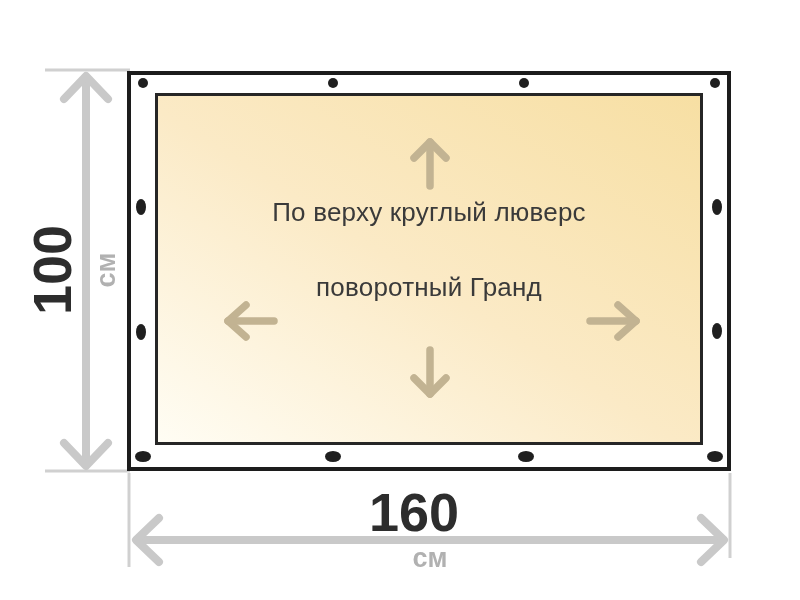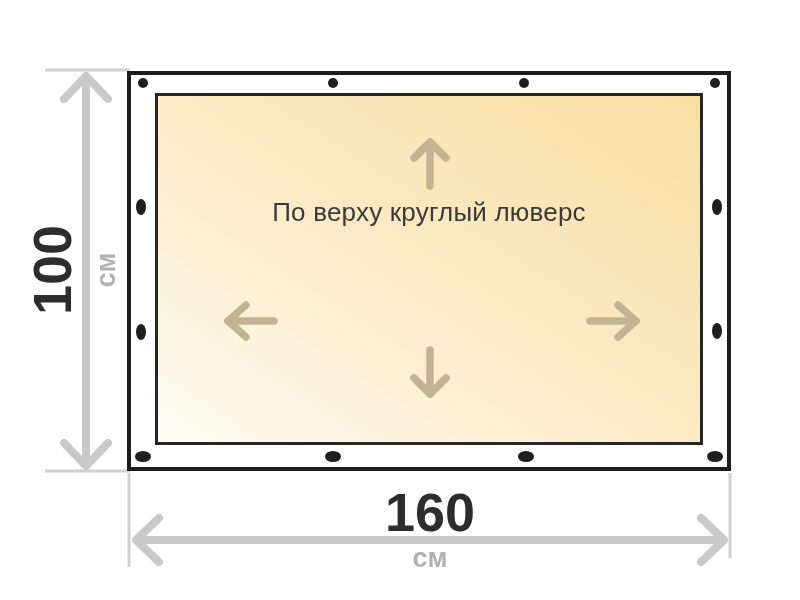--- a/index.html
+++ b/index.html
@@ -68,21 +68,21 @@
   }
   .dim-unit {
     position: absolute;
     color: #b1b1b1;
     font-size: 27px;
     font-weight: bold;
     text-align: center;
   }
   .v-100 { left: 2px; top: 240px; width: 100px; height: 60px; line-height: 60px; transform: rotate(-90deg); }
   .u-left { left: 76px; top: 255px; width: 60px; height: 30px; line-height: 30px; transform: rotate(-90deg); }
-  .v-160 { left: 330px; top: 482px; width: 200px; height: 60px; line-height: 60px; }
+  .v-160 { left: 314px; top: 482px; width: 200px; height: 60px; line-height: 60px; }
   .u-bottom { left: 380px; top: 543px; width: 100px; height: 30px; line-height: 30px; }
 
   .dim-svg {
     position: absolute;
     left: 0; top: 0;
     pointer-events: none;
   }
 </style>
 </head>
 <body>
@@ -151,20 +151,21 @@
       </div>
       <div class="dir-arrow" style="left:428px; top:205px;">
         <svg width="56" height="40" viewBox="0 0 56 40" fill="none" stroke="#c2b392" stroke-width="7.5" stroke-linecap="round" stroke-linejoin="round">
           <path d="M32 4 L50 20 L32 36"></path>
             <path d="M4 20 L50 20"></path>
         </svg>
       </div>
 
       <div class="note note-top">По верху круглый люверс</div>
       <div class="note note-sides">
+        <div>поворотный Гранд</div>
       </div>
 
     </div>
   </div>
 
   <div class="dim-value v-100">100</div>
   <div class="dim-unit u-left">см</div>
   <div class="dim-value v-160">160</div>
   <div class="dim-unit u-bottom">см</div>
 

